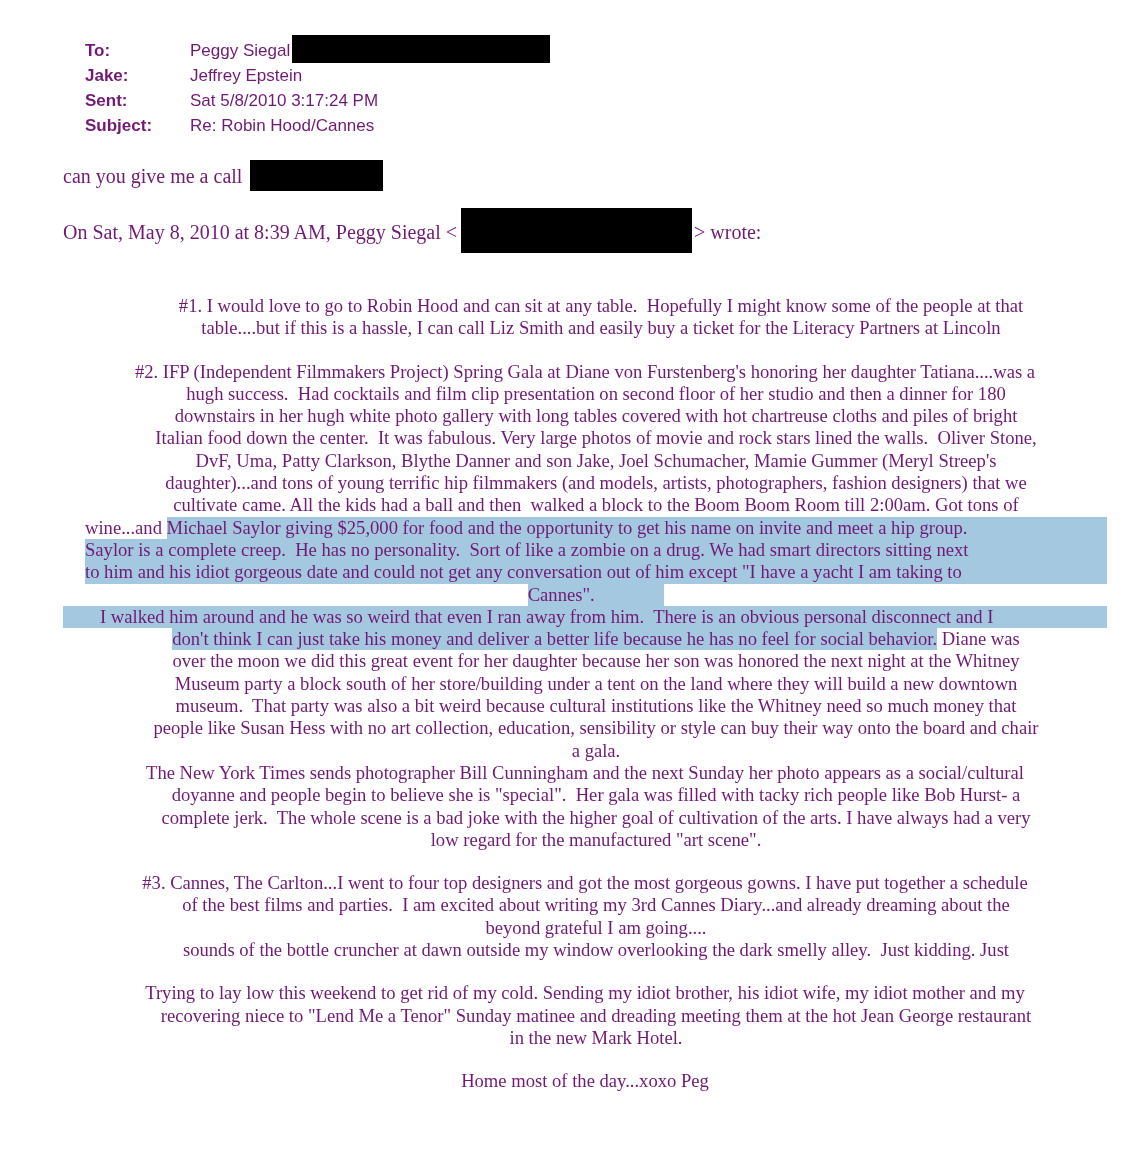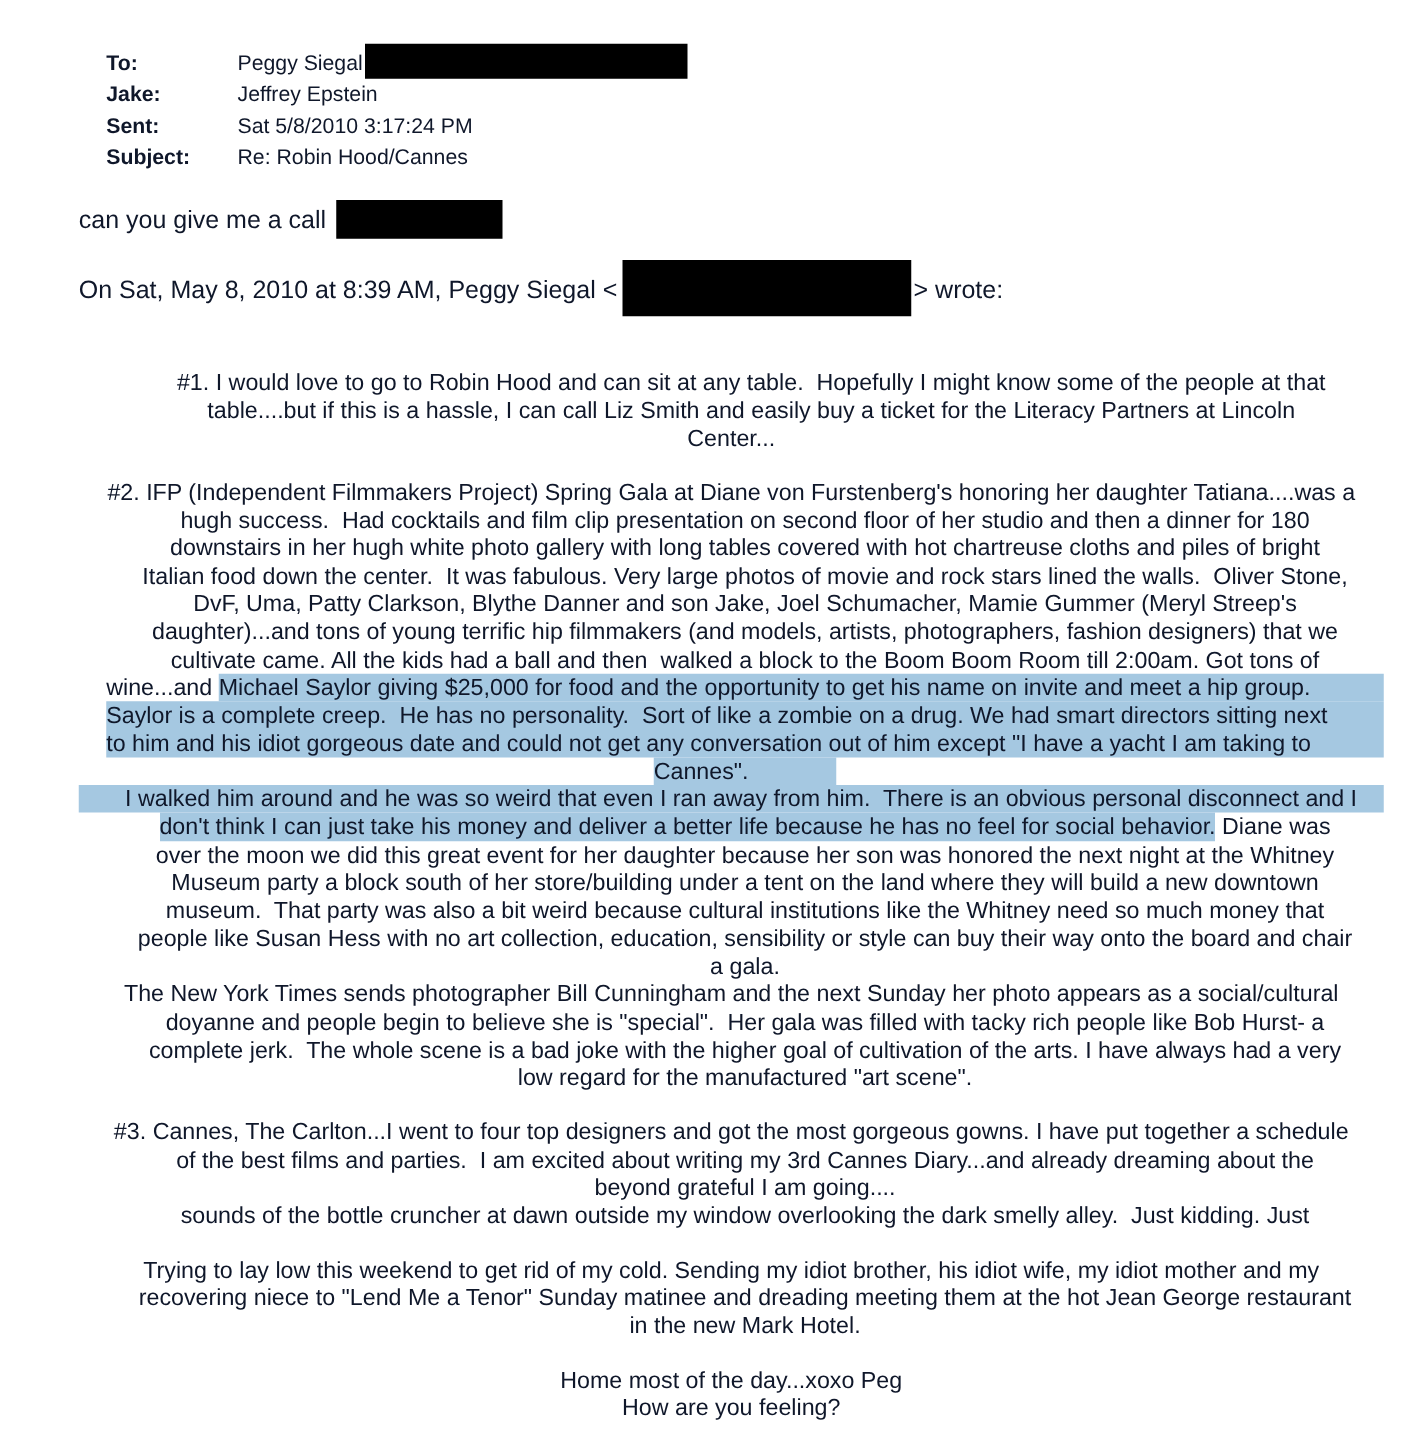--- a/index.html
+++ b/index.html
@@ -2,37 +2,37 @@
 <html><head>
 <meta charset="utf-8">
 <style>
   html,body{margin:0;padding:0;background:#ffffff;}
   .page{
     position:relative;
     width:1131px;height:1160px;
     box-sizing:border-box;
     padding:38px 24px 0 63px;
     background:#ffffff;
-    color:#0f172a;
+    color:#701a75;
     overflow:hidden;
   }
   
   .hdr{
     font-family:"Liberation Sans", sans-serif;
     font-size:17px;
     line-height:25px;
     padding-left:22px;
   }
   .hdr-row{display:flex;align-items:center;}
   .hdr-label{font-weight:bold;width:105px;flex:0 0 auto;}
   .hdr-value{white-space:pre;}
   .redact{background:#000;display:inline-block;flex:0 0 auto;}
   .redact-to{width:258px;height:28px;margin:-6px 0 -2px 2px;}
   
-  .serif{font-family:Liberation Sans, sans-serif;}
+  .serif{font-family:Liberation Serif, serif;}
   .call-line{
     margin-top:22px;
     font-size:20px;line-height:26px;
     display:flex;align-items:center;
   }
   .call-line span{white-space:pre;}
   .redact-call{width:133px;height:31px;margin-left:8px;}
   .quote-line{
     margin-top:28px;
     font-size:20px;line-height:26px;
@@ -93,23 +93,20 @@
   </div>
 
   <div class="body-block serif" id="body-block">
       <div class="para">
         <div class="line indent2">
           <span>#1. I would love to go to Robin Hood and can sit at any table.  Hopefully I might know some of the people at that</span>
         </div>
         <div class="line indent2">
           <span>table....but if this is a hassle, I can call Liz Smith and easily buy a ticket for the Literacy Partners at Lincoln</span>
         </div>
-        <div class="line">
-          <span>Center...</span>
-        </div>
       </div>
       <div class="para">
         <div class="line">
           <span>#2. IFP (Independent Filmmakers Project) Spring Gala at Diane von Furstenberg's honoring her daughter Tatiana....was a</span>
         </div>
         <div class="line indent1">
           <span>hugh success.  Had cocktails and film clip presentation on second floor of her studio and then a dinner for 180</span>
         </div>
         <div class="line indent1">
           <span>downstairs in her hugh white photo gallery with long tables covered with hot chartreuse cloths and piles of bright</span>
@@ -196,19 +193,16 @@
           <span>recovering niece to "Lend Me a Tenor" Sunday matinee and dreading meeting them at the hot Jean George restaurant</span>
         </div>
         <div class="line indent1">
           <span>in the new Mark Hotel.</span>
         </div>
       </div>
       <div class="para">
         <div class="line">
           <span>Home most of the day...xoxo Peg</span>
         </div>
-        <div class="line">
-          <span>How are you feeling?</span>
-        </div>
       </div>
     </div>
 
 </div>
 
 </body></html>

